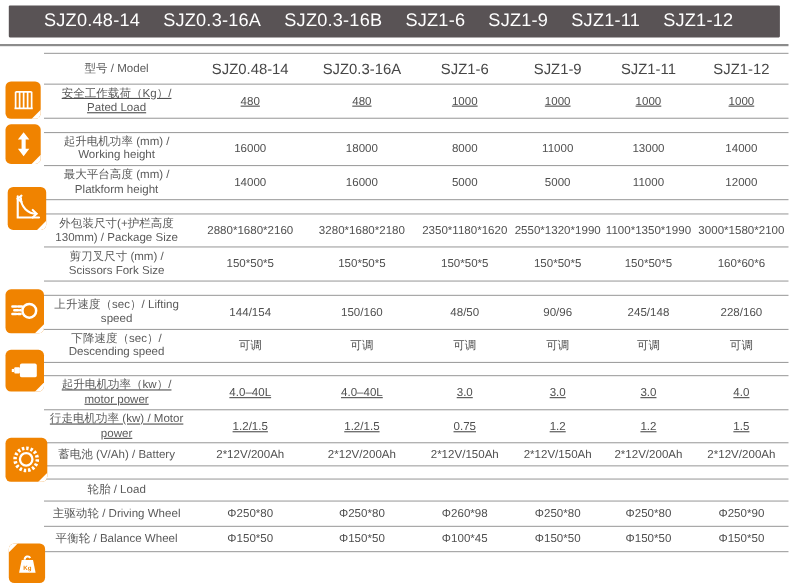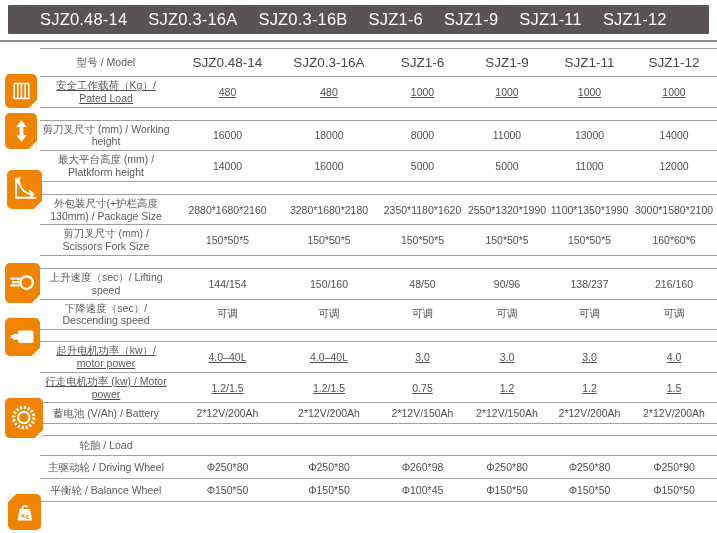--- a/index.html
+++ b/index.html
@@ -95,21 +95,21 @@
         <div class="tcell c0">480</div>
         <div class="tcell c1">480</div>
         <div class="tcell c2">1000</div>
         <div class="tcell c3">1000</div>
         <div class="tcell c4">1000</div>
         <div class="tcell c5">1000</div>
       </div>
     </div>
     <div class="section s1">
       <div class="trow r0">
-        <div class="tlabel">剪刀叉尺寸 (mm) / Working height</div>
+        <div class="tlabel">起升电机功率 (mm) / Working height</div>
         <div class="tcell c0">16000</div>
         <div class="tcell c1">18000</div>
         <div class="tcell c2">8000</div>
         <div class="tcell c3">11000</div>
         <div class="tcell c4">13000</div>
         <div class="tcell c5">14000</div>
       </div>
       <div class="trow r1">
         <div class="tlabel">最大平台高度 (mm) / Platkform height</div>
         <div class="tcell c0">14000</div>
@@ -140,22 +140,22 @@
         <div class="tcell c5">160*60*6</div>
       </div>
     </div>
     <div class="section s3">
       <div class="trow r0">
         <div class="tlabel">上升速度（sec）/ Lifting speed</div>
         <div class="tcell c0">144/154</div>
         <div class="tcell c1">150/160</div>
         <div class="tcell c2">48/50</div>
         <div class="tcell c3">90/96</div>
-        <div class="tcell c4">138/237</div>
-        <div class="tcell c5">216/160</div>
+        <div class="tcell c4">245/148</div>
+        <div class="tcell c5">228/160</div>
       </div>
       <div class="trow r1">
         <div class="tlabel">下降速度（sec）/ Descending speed</div>
         <div class="tcell c0">可调</div>
         <div class="tcell c1">可调</div>
         <div class="tcell c2">可调</div>
         <div class="tcell c3">可调</div>
         <div class="tcell c4">可调</div>
         <div class="tcell c5">可调</div>
       </div>

